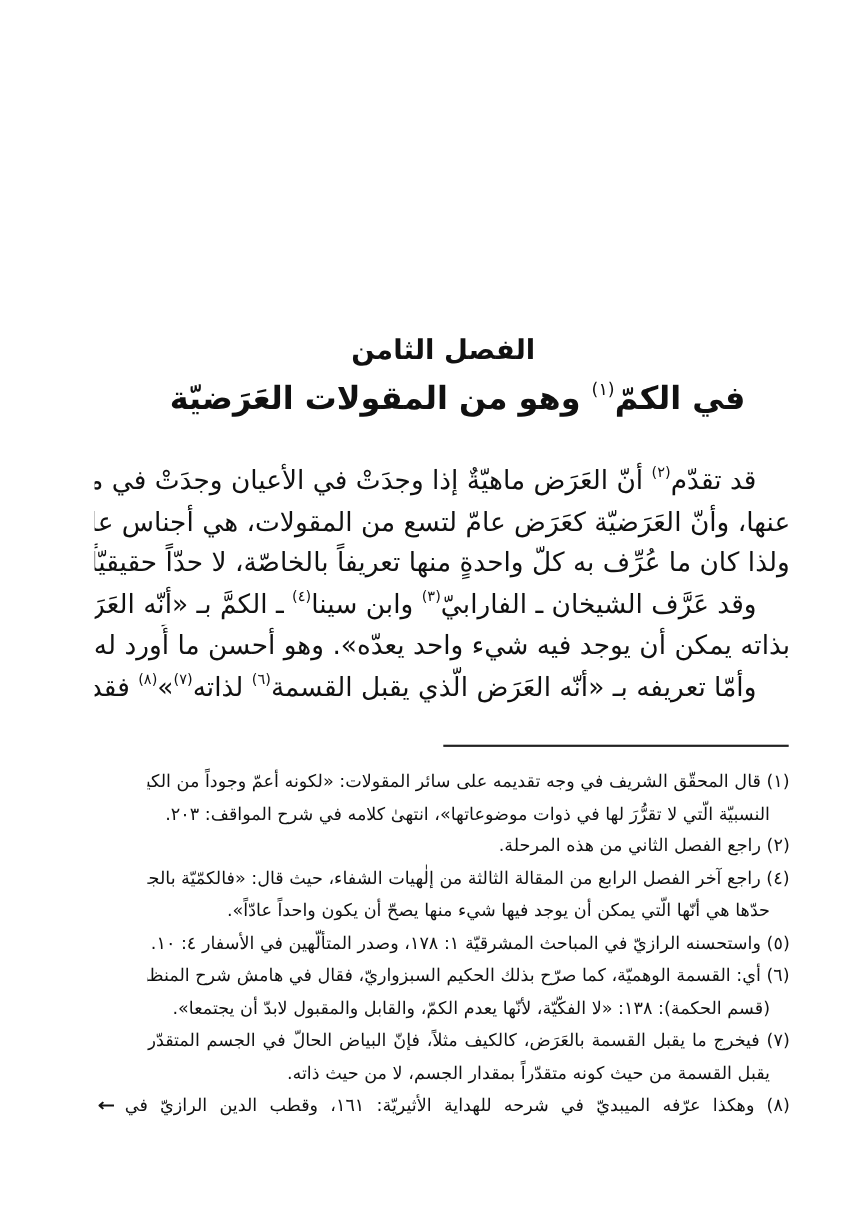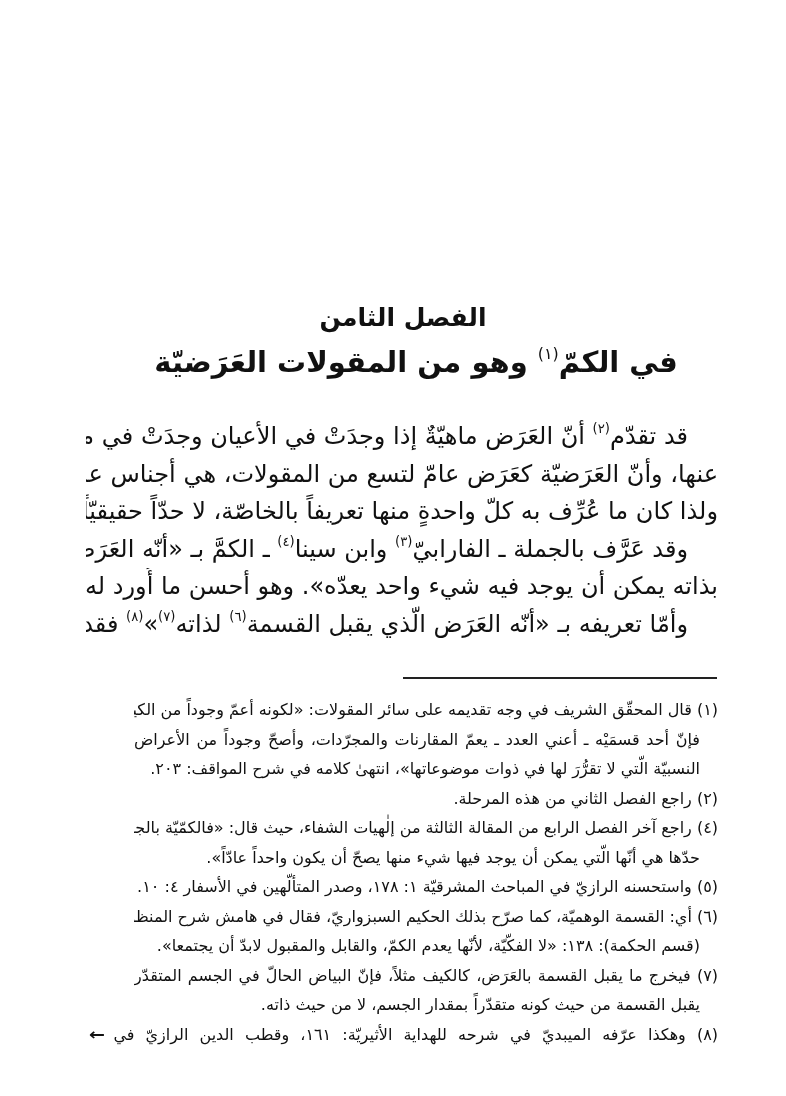--- a/index.html
+++ b/index.html
@@ -127,35 +127,34 @@
 
   <div class="body-text">
 
     <p>
       <span class="body-line indent"><span>قد تقدّم</span><sup class="fn">(٢)</sup><span> أنّ العَرَض ماهيّةٌ إذا وجدَتْ في الأعيان وجدَتْ في موضوع مستغنٍ</span></span>
       <span class="body-line">عنها، وأنّ العَرَضيّة كعَرَض عامّ لتسع من المقولات، هي أجناس عالية، لا جنس فوقها،</span>
       <span class="body-line">ولذا كان ما عُرِّف به كلّ واحدةٍ منها تعريفاً بالخاصّة، لا حدّاً حقيقيّاً ذا جنسٍ وفصل.</span>
     </p>
 
     <p>
-      <span class="body-line indent"><span>وقد عَرَّف بالجملة ـ الفارابيّ</span><sup class="fn">(٣)</sup><span> وابن سينا</span><sup class="fn">(٤)</sup><span> ـ الكمَّ بـ «أنّه العَرَض الّذي</span></span>
+      <span class="body-line indent"><span>وقد عَرَّف الشيخان ـ الفارابيّ</span><sup class="fn">(٣)</sup><span> وابن سينا</span><sup class="fn">(٤)</sup><span> ـ الكمَّ بـ «أنّه العَرَض الّذي</span></span>
       <span class="body-line"><span>بذاته يمكن أن يوجد فيه شيء واحد يعدّه». وهو أحسن ما أُورد له من التعريف</span><sup class="fn">(٥)</sup><span>.</span></span>
     </p>
 
     <p>
       <span class="body-line indent"><span>وأمّا تعريفه بـ «أنّه العَرَض الّذي يقبل القسمة</span><sup class="fn">(٦)</sup><span> لذاته</span><sup class="fn">(٧)</sup><span>»</span><sup class="fn">(٨)</sup><span> فقد أُورد</span></span>
     </p>
   </div>
 
   <div class="separator"></div>
 
   <div class="footnotes">
     <div>
       <span class="fn-line justify">(١) قال المحقّق الشريف في وجه تقديمه على سائر المقولات: «لكونه أعمّ وجوداً من الكيف،</span>
-      <span class="fn-line justify fn-cont">فإنّ أحد قسمَيْه ـ أعني العدد ـ يعمّ المقارنات والمجرّدات، وأصحّ وجوداً من الأعراض</span>
       <span class="fn-line fn-cont">النسبيّة الّتي لا تقرُّرَ لها في ذوات موضوعاتها»، انتهىٰ كلامه في شرح المواقف: ٢٠٣.</span>
     </div>
     <div class="fn-row">
       <span>(٢) راجع الفصل الثاني من هذه المرحلة.</span>
     </div>
     <div>
       <span class="fn-line justify">(٤) راجع آخر الفصل الرابع من المقالة الثالثة من إلٰهيات الشفاء، حيث قال: «فالكمّيّة بالجملة</span>
       <span class="fn-line fn-cont">حدّها هي أنّها الّتي يمكن أن يوجد فيها شيء منها يصحّ أن يكون واحداً عادّاً».</span>
     </div>
     <div>

